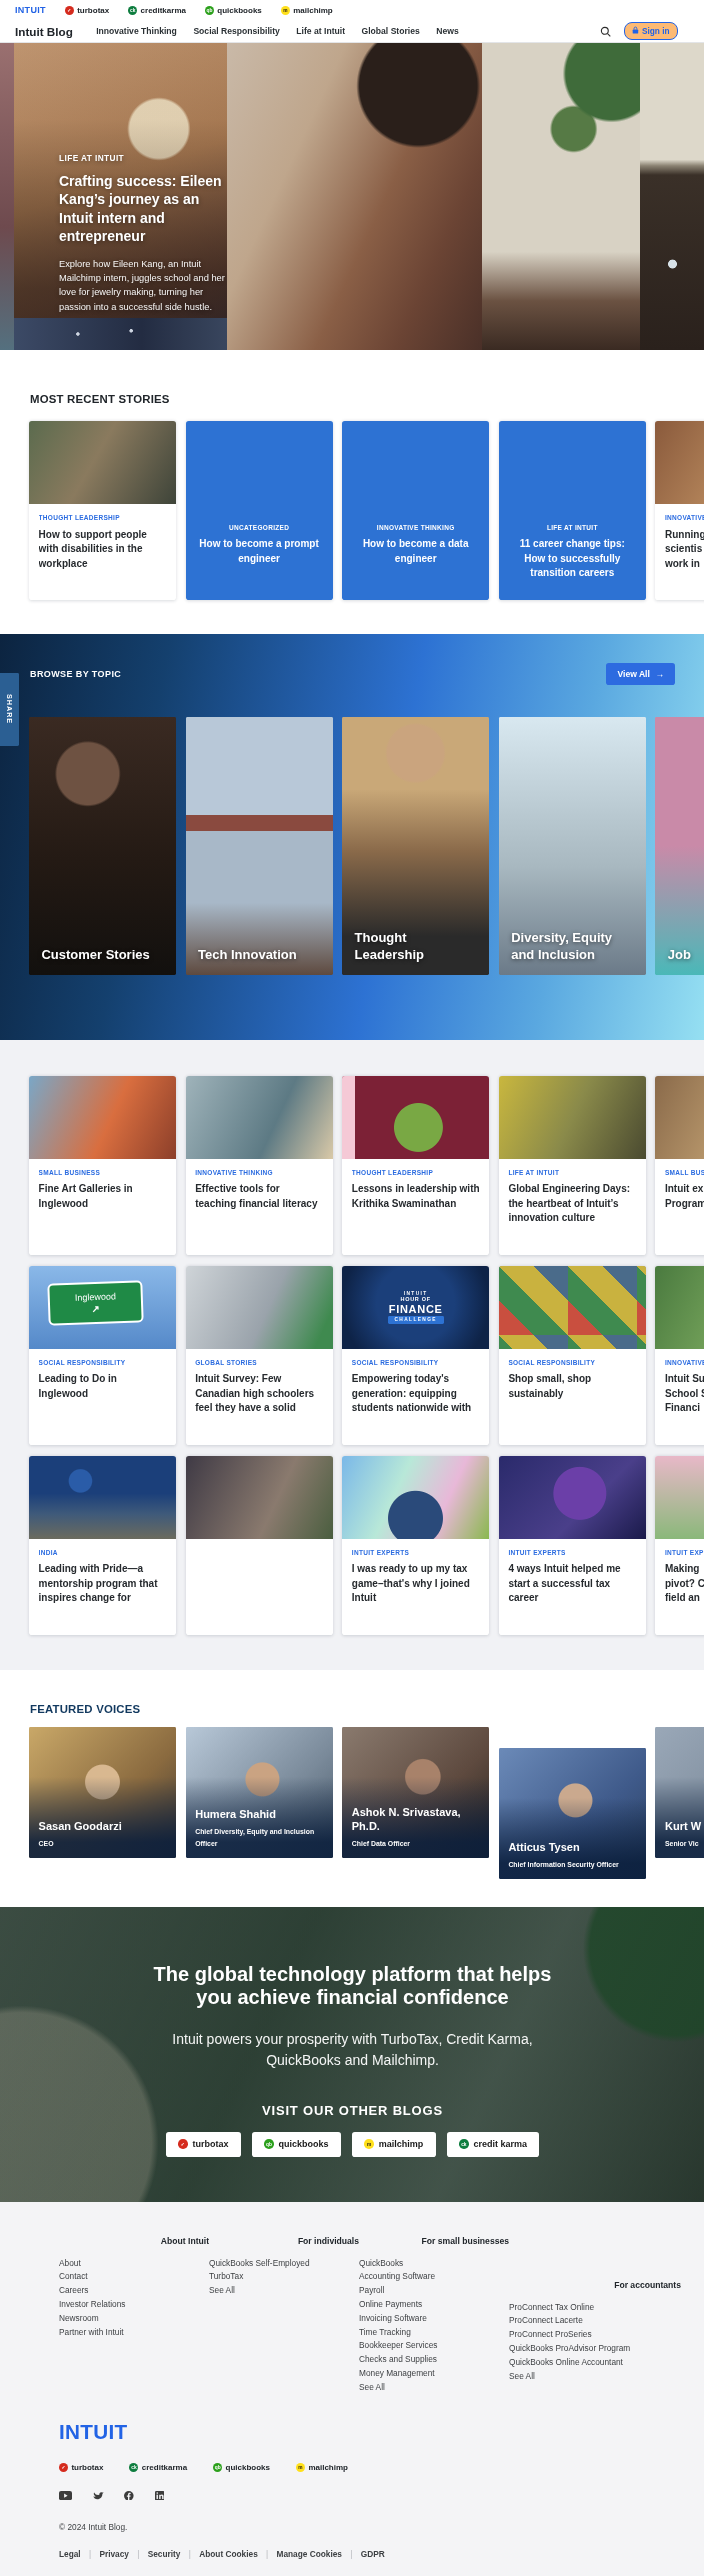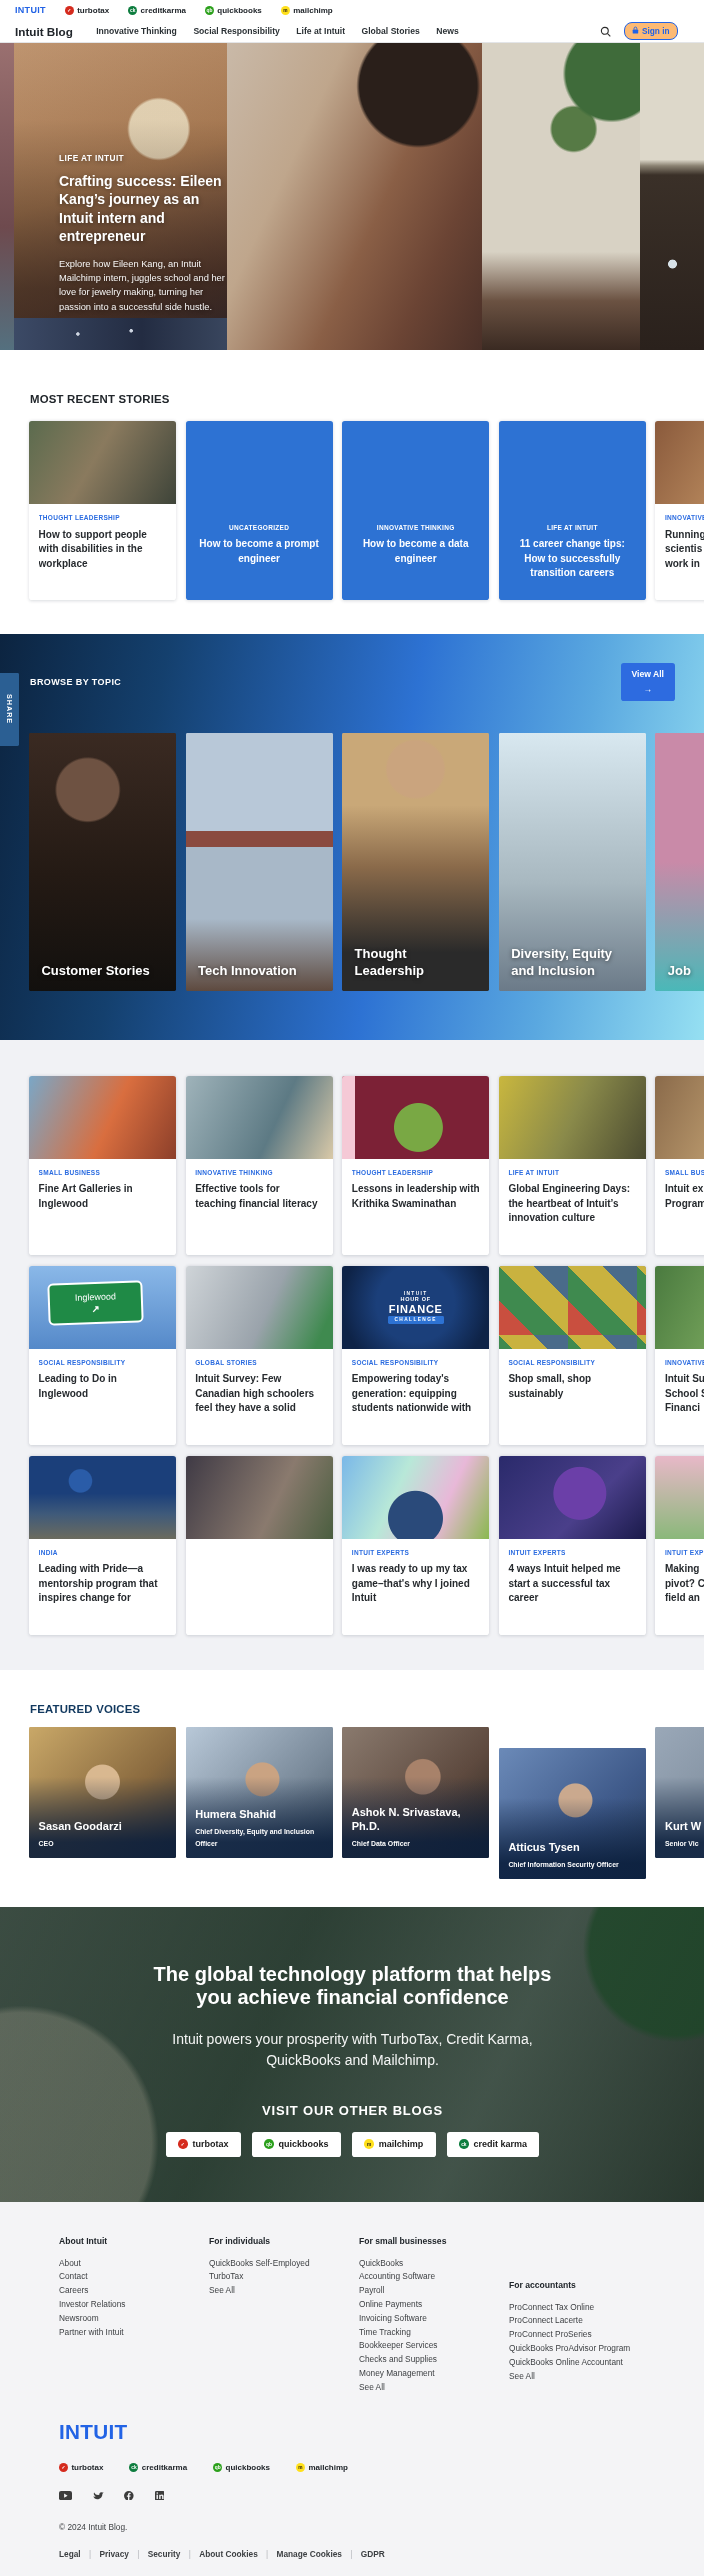--- a/index.html
+++ b/index.html
@@ -70,21 +70,21 @@
 
   
   .img-r1{background:linear-gradient(120deg,#5b6b4e,#8a7a5e 45%,#3e4439);}
   .img-r5{background:linear-gradient(120deg,#8a5a3c,#b98a5e 60%,#6e4a35);}
 
   
   .browse{height:406px;box-sizing:border-box;padding-top:29px;position:relative;
     background:linear-gradient(100deg,#0c2440 0%,#14406e 22%,#2d72d3 55%,#5aa8e0 78%,#96e0f2 100%);}
   .browse-head{display:flex;justify-content:space-between;align-items:center;margin:0 30px;}
   .browse-title{color:#fff;font-size:9px;font-weight:700;letter-spacing:0.4px;}
-  .view-all{background:#2d6be0;color:#fff;font-size:8.6px;font-weight:700;padding:6.2px 11px;border-radius:2.8px;border:none;display:flex;gap:5.5px;align-items:center;cursor:pointer;font-family:inherit;flex-direction:column;}
+  .view-all{background:#2d6be0;color:#fff;font-size:8.6px;font-weight:700;padding:6.2px 11px;border-radius:2.8px;border:none;display:flex;gap:5.5px;align-items:center;cursor:pointer;font-family:inherit;}
   .topic-row{display:flex;gap:9.6px;margin:32px 0 0 29px;width:max-content;}
   .topic{width:147px;height:258px;position:relative;flex:none;border-radius:1.4px;overflow:hidden;cursor:pointer;}
   .topic-label{position:absolute;left:12.4px;bottom:11px;color:#fff;font-size:13px;font-weight:700;line-height:1.3;width:114px;text-shadow:0 0.7px 4.1px rgba(0,0,0,.55);}
   .t1{background:radial-gradient(circle at 40% 22%,#6e5242 0 14%,transparent 15%),linear-gradient(180deg,#3a2a22,#241a14 55%,#12100e 100%);}
   .t2{background:linear-gradient(180deg,#b8c8d8 0 38%,#8a4a3f 38% 44%,#a8b8c8 44% 72%,#5e4a3f 100%);}
   .t3{background:radial-gradient(circle at 50% 14%,#caa47e 0 12%,transparent 13%),linear-gradient(180deg,#c9a878 0 28%,#8a6a4a 52%,#2a2a2a 85%);}
   .t4{background:linear-gradient(180deg,#d8e8f0,#a8b8c0 58%,#6b7a88 100%);}
   .t5{background:linear-gradient(180deg,#c98aa8 0 50%,#4ab8b8 100%);}
   .share-tab{position:absolute;left:0;top:39px;width:18.6px;height:73px;background:#2b5f93;color:#fff;display:flex;align-items:center;justify-content:center;writing-mode:vertical-rl;font-size:7.2px;font-weight:700;letter-spacing:1px;cursor:pointer;border-radius:0 1.4px 1.4px 0;}
 
@@ -141,21 +141,21 @@
   .cta-kicker{font-size:13px;font-weight:700;letter-spacing:0.8px;margin-bottom:13.8px;}
   .cta-buttons{display:flex;justify-content:center;gap:11px;}
   .cta-btn{background:#fff;border:none;border-radius:2.8px;padding:7.6px 12.4px;font-size:9px;font-weight:700;color:#1a1a1a;display:flex;align-items:center;gap:4.8px;cursor:pointer;font-family:inherit;}
   .cta-btn .bdot{width:9.6px;height:9.6px;}
 
   
   .footer{background:#f4f4f6;height:374px;box-sizing:border-box;padding:34px 0 0 59px;font-size:8.3px;color:#3c3f42;}
   .fcols{display:flex;}
   .fcol{width:150px;}
   .fcol.wide{width:172px;margin-top:44px;}
-  .fcol h4{font-size:8.6px;font-weight:700;color:#21262b;margin:0 0 11px;}
+  .fcol h4{font-size:8.6px;font-weight:700;color:#21262b;margin:0 0 11px;text-align:right;}
   .flink{display:block;line-height:13.8px;color:#3c3f42;cursor:pointer;}
   .flogo{color:#2263e5;font-size:20.7px;font-weight:700;letter-spacing:0.3px;margin-top:25px;cursor:pointer;}
   .fbrands{display:flex;gap:26px;margin-top:19px;}
   .fsocial{display:flex;gap:20.7px;margin-top:19px;align-items:center;}
   .fsocial span{cursor:pointer;display:inline-flex;}
   .fcopy{margin-top:22px;}
   .flegal{display:flex;align-items:center;margin-top:16.5px;}
   .flegal .flegal-item{cursor:pointer;font-weight:600;}
   .flegal .sep{color:#b6b8bd;margin:0 8.3px;}
 </style>

